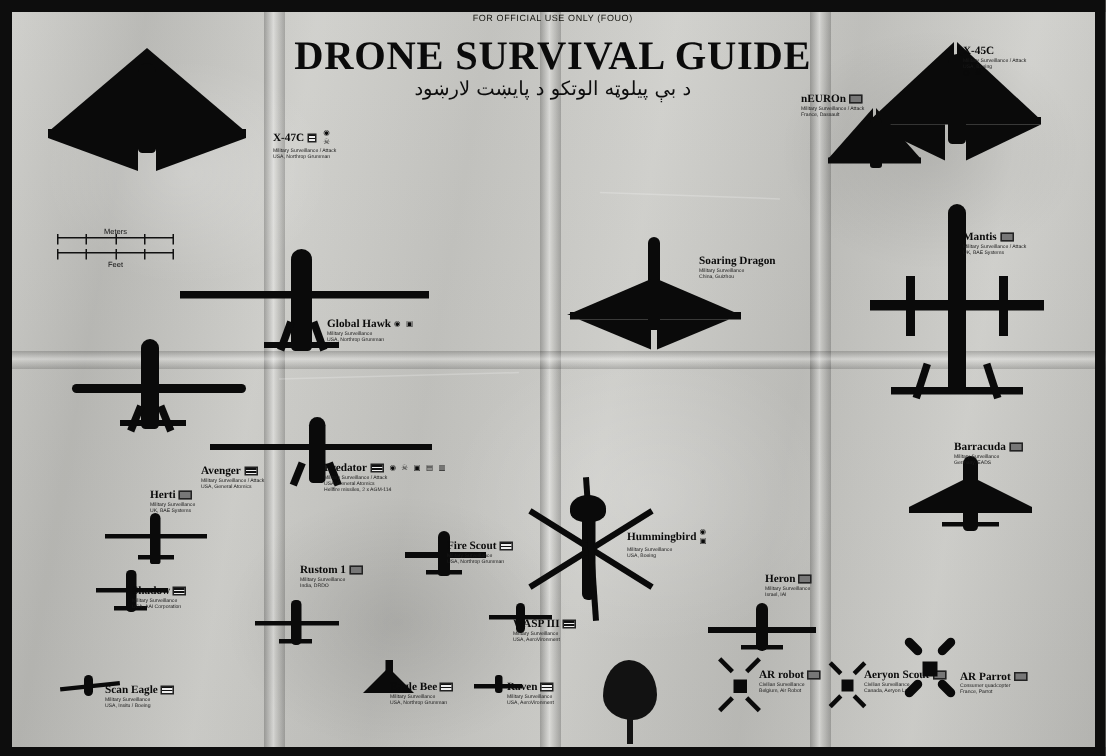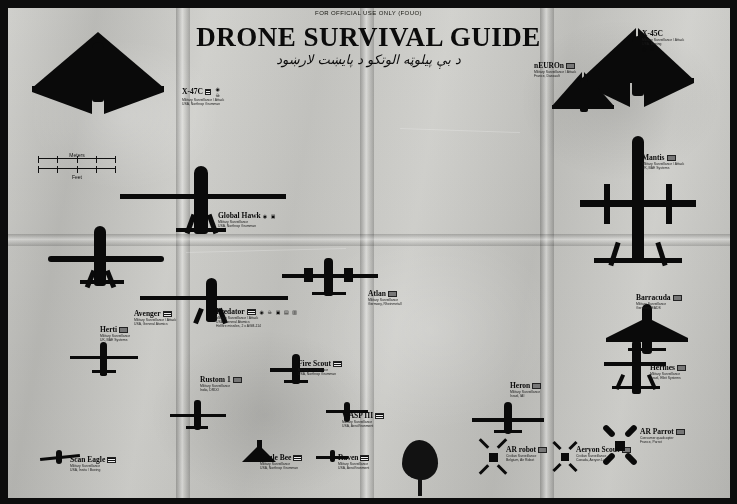--- a/index.html
+++ b/index.html
@@ -64,21 +64,20 @@
     letter-spacing: 0.5px;
     color: #0b0b0b;
   }
   .subtitle {
     position: absolute; left: 0; top: 52px; width: 737px;
     text-align: center;
     font-family: "DejaVu Sans", sans-serif;
     font-size: 13px;
     color: #0d0d0d;
     direction: rtl;
-    font-style: italic;
   }
 
   
   .scalebar { position: absolute; }
   .scalebar .bar {
     position: relative; width: 78px; height: 6px;
     border-top: 1px solid #111;
   }
   .scalebar .bar i {
     position: absolute; top: -3px; width: 1px; height: 7px; background: #111;
@@ -232,20 +231,37 @@
     <div class="label" style="left:0; top:6px;">
       <div class="nmrow">
           <span class="nm">nEUROn</span>
           <span class="flag gen"></span>
         </div>
       <div class="rl" style="white-space:pre;">Military Surveillance / Attack
 France, Dassault</div>
     </div>
   </div>
 
+  <div class="drone" style="left:372px; top:142px; width:132px; height:96px;">
+    <div class="shape" style="left:0; top:16px; width:132px; height:76px;">
+      <div class="blk" style="left:60px; top:0; width:8px; height:62px; border-radius:4px 4px 2px 2px;"></div>
+      <div class="blk" style="left:8px; top:50px; width:114px; height:5px; transform:skewY(0deg);"></div>
+      <div class="tri" style="left:6px; top:28px; border-left:56px solid transparent; border-bottom:24px solid #0a0a0a;"></div>
+      <div class="tri" style="left:66px; top:28px; border-right:56px solid transparent; border-bottom:24px solid #0a0a0a;"></div>
+      <div class="tri" style="left:14px; top:55px; border-left:48px solid transparent; border-top:20px solid #0a0a0a;"></div>
+      <div class="tri" style="left:66px; top:55px; border-right:48px solid transparent; border-top:20px solid #0a0a0a;"></div>
+    </div>
+    <div class="label" style="left:94px; top:28px;">
+      <div class="nmrow">
+          <span class="nm">Soaring Dragon</span>
+        </div>
+      <div class="rl" style="white-space:pre;">Military Surveillance
+China, Guizhou</div>
+    </div>
+  </div>
 
   <div class="drone" style="left:558px; top:130px; width:160px; height:150px;">
     <div class="shape" style="left:20px; top:6px; width:120px; height:140px;">
       <div class="blk" style="left:54px; top:0; width:12px; height:126px; border-radius:6px 6px 3px 3px;"></div>
       <div class="blk" style="left:2px; top:64px; width:116px; height:7px;"></div>
       <div class="blk" style="left:26px; top:48px; width:6px; height:40px;"></div>
       <div class="blk" style="left:88px; top:48px; width:6px; height:40px;"></div>
       <div class="blk" style="left:16px; top:122px; width:88px; height:5px;"></div>
       <div class="blk" style="left:34px; top:106px; width:5px; height:24px; transform:rotate(18deg);"></div>
       <div class="blk" style="left:81px; top:106px; width:5px; height:24px; transform:rotate(-18deg);"></div>
@@ -309,37 +325,20 @@
           <span class="nm">Predator</span>
           <span class="flag us"></span>
           <span class="icons">◉ ☠ ▣ ▤ ▥</span>
         </div>
       <div class="rl" style="white-space:pre;">Military Surveillance / Attack
 USA, General Atomics
 Hellfire missiles, 2 x AGM-114</div>
     </div>
   </div>
 
-  <div class="drone" style="left:282px; top:256px; width:110px; height:62px;">
-    <div class="shape" style="left:0; top:0; width:98px; height:48px;">
-      <div class="blk" style="left:0; top:18px; width:96px; height:4px;"></div>
-      <div class="blk" style="left:42px; top:2px; width:9px; height:38px; border-radius:4px 4px 2px 2px;"></div>
-      <div class="blk" style="left:22px; top:12px; width:9px; height:14px;"></div>
-      <div class="blk" style="left:62px; top:12px; width:9px; height:14px;"></div>
-      <div class="blk" style="left:30px; top:36px; width:34px; height:3px;"></div>
-    </div>
-    <div class="label" style="left:86px; top:34px;">
-      <div class="nmrow">
-          <span class="nm">Atlan</span>
-          <span class="flag gen"></span>
-        </div>
-      <div class="rl" style="white-space:pre;">Military Surveillance
-Germany, Rheinmetall</div>
-    </div>
-  </div>
 
   <div class="drone" style="left:592px; top:294px; width:120px; height:66px;">
     <div class="shape" style="left:14px; top:10px; width:84px; height:54px;">
       <div class="blk" style="left:36px; top:0; width:10px; height:50px; border-radius:5px 5px 3px 3px;"></div>
       <div class="tri" style="left:0; top:16px; border-left:36px solid transparent; border-bottom:18px solid #0a0a0a;"></div>
       <div class="tri" style="left:46px; top:16px; border-right:36px solid transparent; border-bottom:18px solid #0a0a0a;"></div>
       <div class="blk" style="left:0; top:34px; width:82px; height:4px;"></div>
       <div class="blk" style="left:22px; top:44px; width:38px; height:3px;"></div>
     </div>
     <div class="label" style="left:44px; top:0;">
@@ -361,55 +360,70 @@
     <div class="label" style="left:38px; top:0;">
       <div class="nmrow">
           <span class="nm">Herti</span>
           <span class="flag gen"></span>
         </div>
       <div class="rl" style="white-space:pre;">Military Surveillance
 UK, BAE Systems</div>
     </div>
   </div>
 
-
-  <div class="drone" style="left:596px; top:336px; width:112px; height:66px;">
-    <div class="shape" style="left:8px; top:4px; width:64px; height:58px;">
-      <div class="blk" style="left:28px; top:0; width:9px; height:54px; border-radius:4px 4px 2px 2px;"></div>
-      <div class="blk" style="left:0; top:22px; width:62px; height:4px;"></div>
-      <div class="blk" style="left:8px; top:46px; width:48px; height:3px;"></div>
-      <div class="blk" style="left:14px; top:34px; width:4px; height:16px; transform:rotate(24deg);"></div>
-      <div class="blk" style="left:46px; top:34px; width:4px; height:16px; transform:rotate(-24deg);"></div>
-    </div>
-    <div class="label" style="left:54px; top:28px;">
-      <div class="nmrow">
-          <span class="nm">Hermes</span>
-          <span class="flag gen"></span>
-        </div>
-      <div class="rl" style="white-space:pre;">Military Surveillance
-Israel, Elbit Systems</div>
-    </div>
-  </div>
+  <div class="drone" style="left:340px; top:320px; width:130px; height:100px;">
+    <div class="shape" style="left:0; top:0; width:106px; height:96px;">
+      <div class="blk" style="left:48px; top:20px; width:9px; height:60px; border-radius:4px;"></div>
+      <div class="blk" style="left:6px; top:44px; width:96px; height:4px; transform:rotate(32deg); transform-origin:50% 50%;"></div>
+      <div class="blk" style="left:6px; top:44px; width:96px; height:4px; transform:rotate(-32deg); transform-origin:50% 50%;"></div>
+      <div class="blk" style="left:6px; top:44px; width:96px; height:4px; transform:rotate(86deg); transform-origin:50% 50%;"></div>
+      <div class="blk" style="left:40px; top:10px; width:24px; height:18px; border-radius:50% 50% 40% 40%;"></div>
+    </div>
+    <div class="label" style="left:78px; top:32px;">
+      <div class="nmrow">
+          <span class="nm">Hummingbird</span>
+          <span class="icons">◉ ▣</span>
+        </div>
+      <div class="rl" style="white-space:pre;">Military Surveillance
+USA, Boeing</div>
+    </div>
+  </div>
+
 
   <div class="drone" style="left:268px; top:336px; width:96px; height:60px;">
     <div class="shape" style="left:2px; top:14px; width:56px; height:42px;">
       <div class="blk" style="left:0; top:18px; width:54px; height:4px;"></div>
       <div class="blk" style="left:22px; top:4px; width:8px; height:30px; border-radius:4px 4px 2px 2px;"></div>
       <div class="blk" style="left:14px; top:30px; width:24px; height:3px;"></div>
     </div>
     <div class="label" style="left:30px; top:24px;">
       <div class="nmrow">
           <span class="nm">Fire Scout</span>
           <span class="flag us"></span>
         </div>
       <div class="rl" style="white-space:pre;">Military Surveillance
 USA, Northrop Grumman</div>
     </div>
   </div>
 
+  <div class="drone" style="left:48px; top:368px; width:100px; height:56px;">
+    <div class="shape" style="left:16px; top:8px; width:50px; height:40px;">
+      <div class="blk" style="left:0; top:16px; width:48px; height:3px;"></div>
+      <div class="blk" style="left:20px; top:4px; width:7px; height:28px; border-radius:3px;"></div>
+      <div class="blk" style="left:12px; top:28px; width:22px; height:3px;"></div>
+    </div>
+    <div class="label" style="left:40px; top:22px;">
+      <div class="nmrow">
+          <span class="nm">Shadow</span>
+          <span class="flag us"></span>
+        </div>
+      <div class="rl" style="white-space:pre;">Military Surveillance
+USA, AAI Corporation</div>
+    </div>
+  </div>
 
   <div class="drone" style="left:164px; top:376px; width:108px; height:62px;">
     <div class="shape" style="left:6px; top:22px; width:58px; height:40px;">
       <div class="blk" style="left:0; top:16px; width:56px; height:3px;"></div>
       <div class="blk" style="left:24px; top:2px; width:7px; height:30px; border-radius:3px;"></div>
       <div class="blk" style="left:16px; top:28px; width:22px; height:3px;"></div>
     </div>
     <div class="label" style="left:36px; top:0;">
       <div class="nmrow">
           <span class="nm">Rustom 1</span>
@@ -535,21 +549,21 @@
   </div>
 
   <div class="drone" style="left:596px; top:424px; width:110px; height:62px;">
     <div class="shape" style="left:4px; top:2px; width:40px; height:36px;">
       <div class="blk" style="left:15px; top:15px; width:10px; height:10px;"></div>
       <div class="blk" style="left:2px; top:2px; width:14px; height:6px; transform:rotate(45deg); border-radius:3px;"></div>
       <div class="blk" style="left:24px; top:2px; width:14px; height:6px; transform:rotate(-45deg); border-radius:3px;"></div>
       <div class="blk" style="left:2px; top:30px; width:14px; height:6px; transform:rotate(-45deg); border-radius:3px;"></div>
       <div class="blk" style="left:24px; top:30px; width:14px; height:6px; transform:rotate(45deg); border-radius:3px;"></div>
     </div>
-    <div class="label" style="left:44px; top:4px;">
+    <div class="label" style="left:44px; top:23px;">
       <div class="nmrow">
           <span class="nm">AR Parrot</span>
           <span class="flag gen"></span>
         </div>
       <div class="rl" style="white-space:pre;">Consumer quadcopter
 France, Parrot</div>
     </div>
   </div>
 
   <div class="tree" style="left:400px; top:440px; width:40px; height:62px;">

